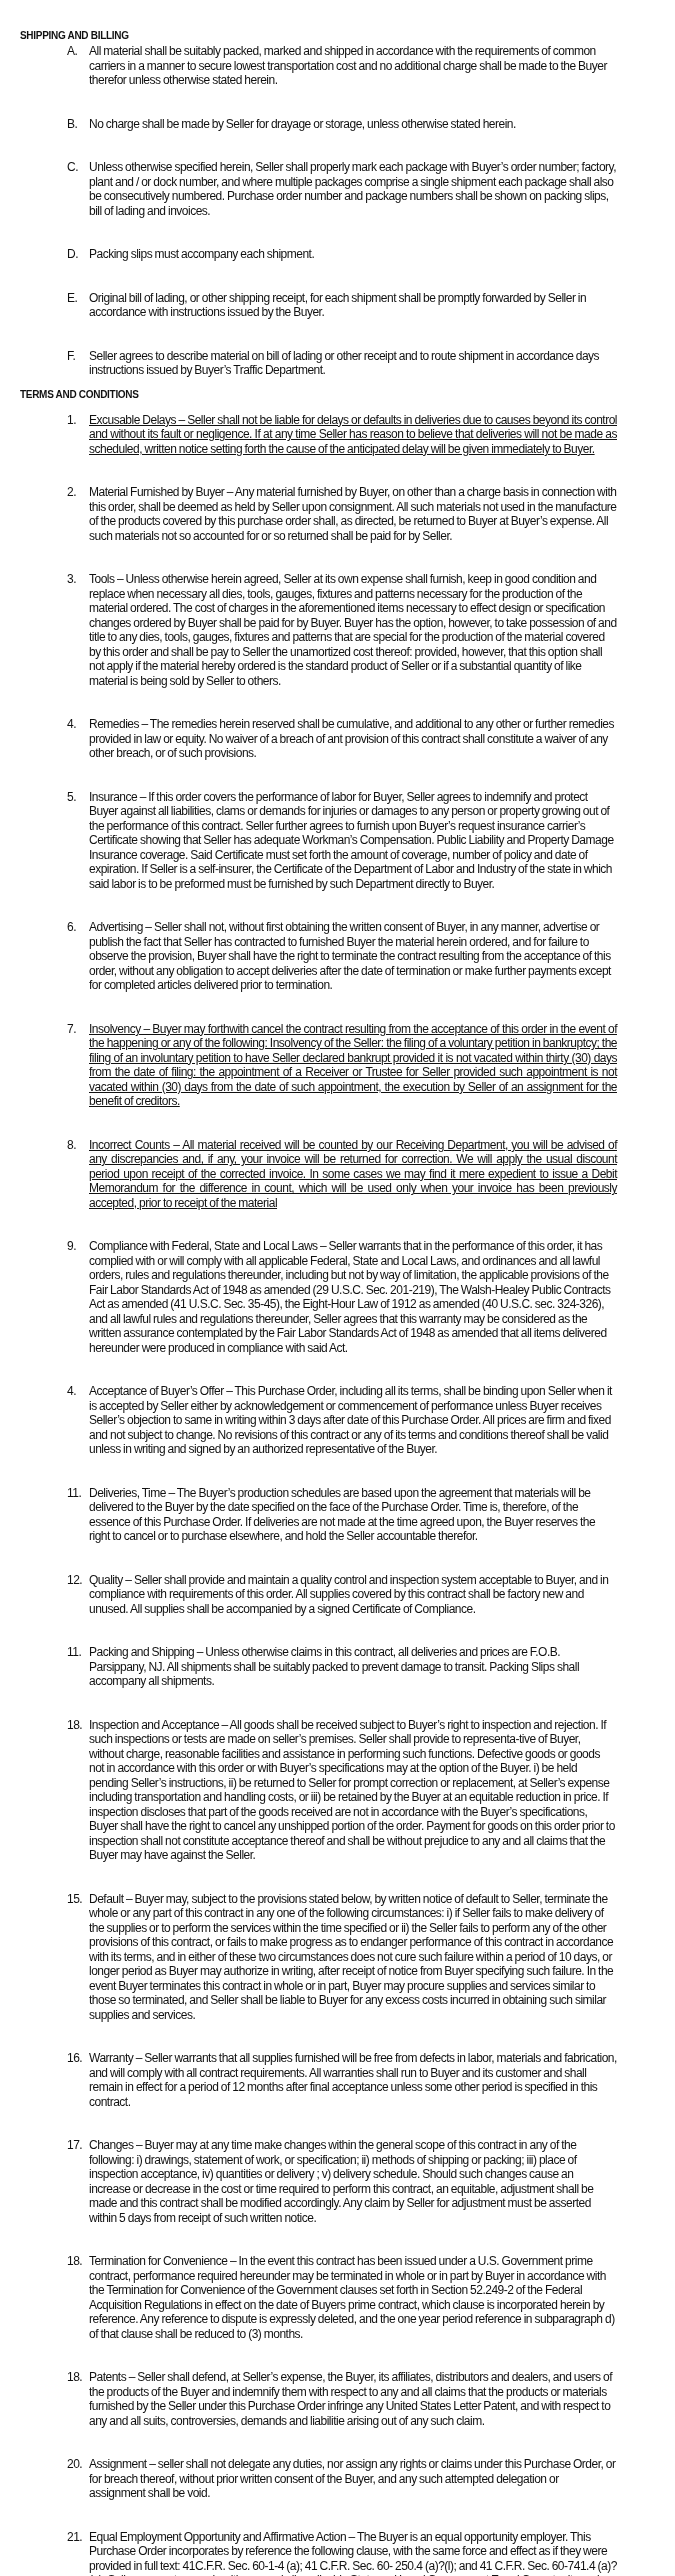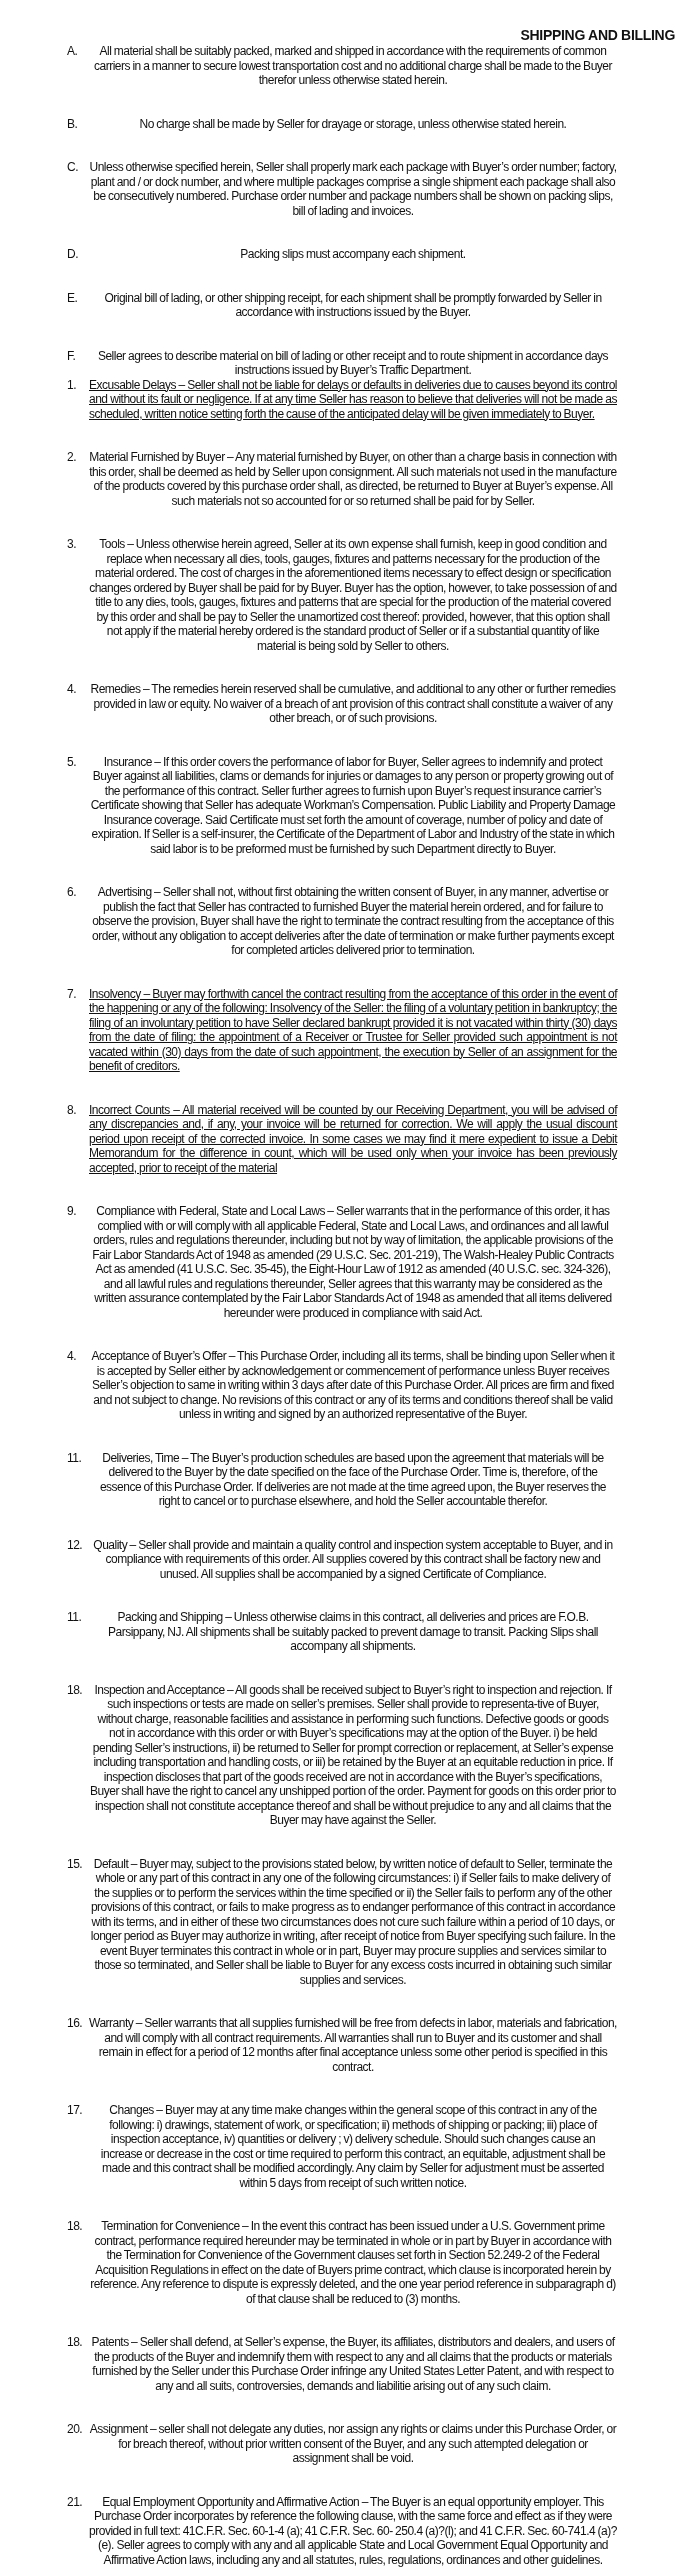--- a/index.html
+++ b/index.html
@@ -9,23 +9,23 @@
     font-family: "Liberation Sans", sans-serif;
     color: #111111;
   }
   .page {
     position: relative;
     width: 675px;
     padding-top: 27px;
     box-sizing: border-box;
   }
   .heading {
-    text-align: right;
+    text-align: left;
     font-weight: bold;
-    font-size: 14px;
+    font-size: 10px;
     line-height: 17px;
     letter-spacing: -0.3px;
     margin: 0;
     padding-left: 20px;
   }
   .heading.first { margin-bottom: 0px; }
   .heading.second { margin-top: 8.4px; margin-bottom: 10px; }
   .clause {
     display: flex;
     margin-left: 67px;
@@ -34,21 +34,21 @@
     line-height: 14.5px;
     letter-spacing: -0.5px;
     word-spacing: -0.4px;
   }
   .clause .label {
     flex: 0 0 22px;
     width: 22px;
   }
   .clause .text {
     flex: 1 1 auto;
-    text-align: center;
+    text-align: left;
   }
   .clause.justify .text { text-align: justify; text-decoration: underline; }
   .gap-2 { margin-bottom: 29px; }
 </style>
 </head>
 <body>
 
 <div class="page">
 
   <h2 class="heading first">SHIPPING AND BILLING</h2>
@@ -71,20 +71,21 @@
   </div>
   <div class="clause gap-2">
     <span class="label">E.</span>
     <span class="text">Original bill of lading, or other shipping receipt, for each shipment shall be promptly forwarded by Seller in accordance with instructions issued by the Buyer.</span>
   </div>
   <div class="clause">
     <span class="label">F.</span>
     <span class="text">Seller agrees to describe material on bill of lading or other receipt and to route shipment in accordance days instructions issued by Buyer’s Traffic Department.</span>
   </div>
 
+  <h2 class="heading second">TERMS AND CONDITIONS</h2>
 
   <div class="clause justify gap-2">
     <span class="label">1.</span>
     <span class="text">Excusable Delays – Seller shall not be liable for delays or defaults in deliveries due to causes beyond its control and without its fault or negligence. If at any time Seller has reason to believe that deliveries will not be made as scheduled, written notice setting forth the cause of the anticipated delay will be given immediately to Buyer.</span>
   </div>
   <div class="clause gap-2">
     <span class="label">2.</span>
     <span class="text">Material Furnished by Buyer – Any material furnished by Buyer, on other than a charge basis in connection with this order, shall be deemed as held by Seller upon consignment. All such materials not used in the manufacture of the products covered by this purchase order shall, as directed, be returned to Buyer at Buyer’s expense. All such materials not so accounted for or so returned shall be paid for by Seller.</span>
   </div>
   <div class="clause gap-2">

